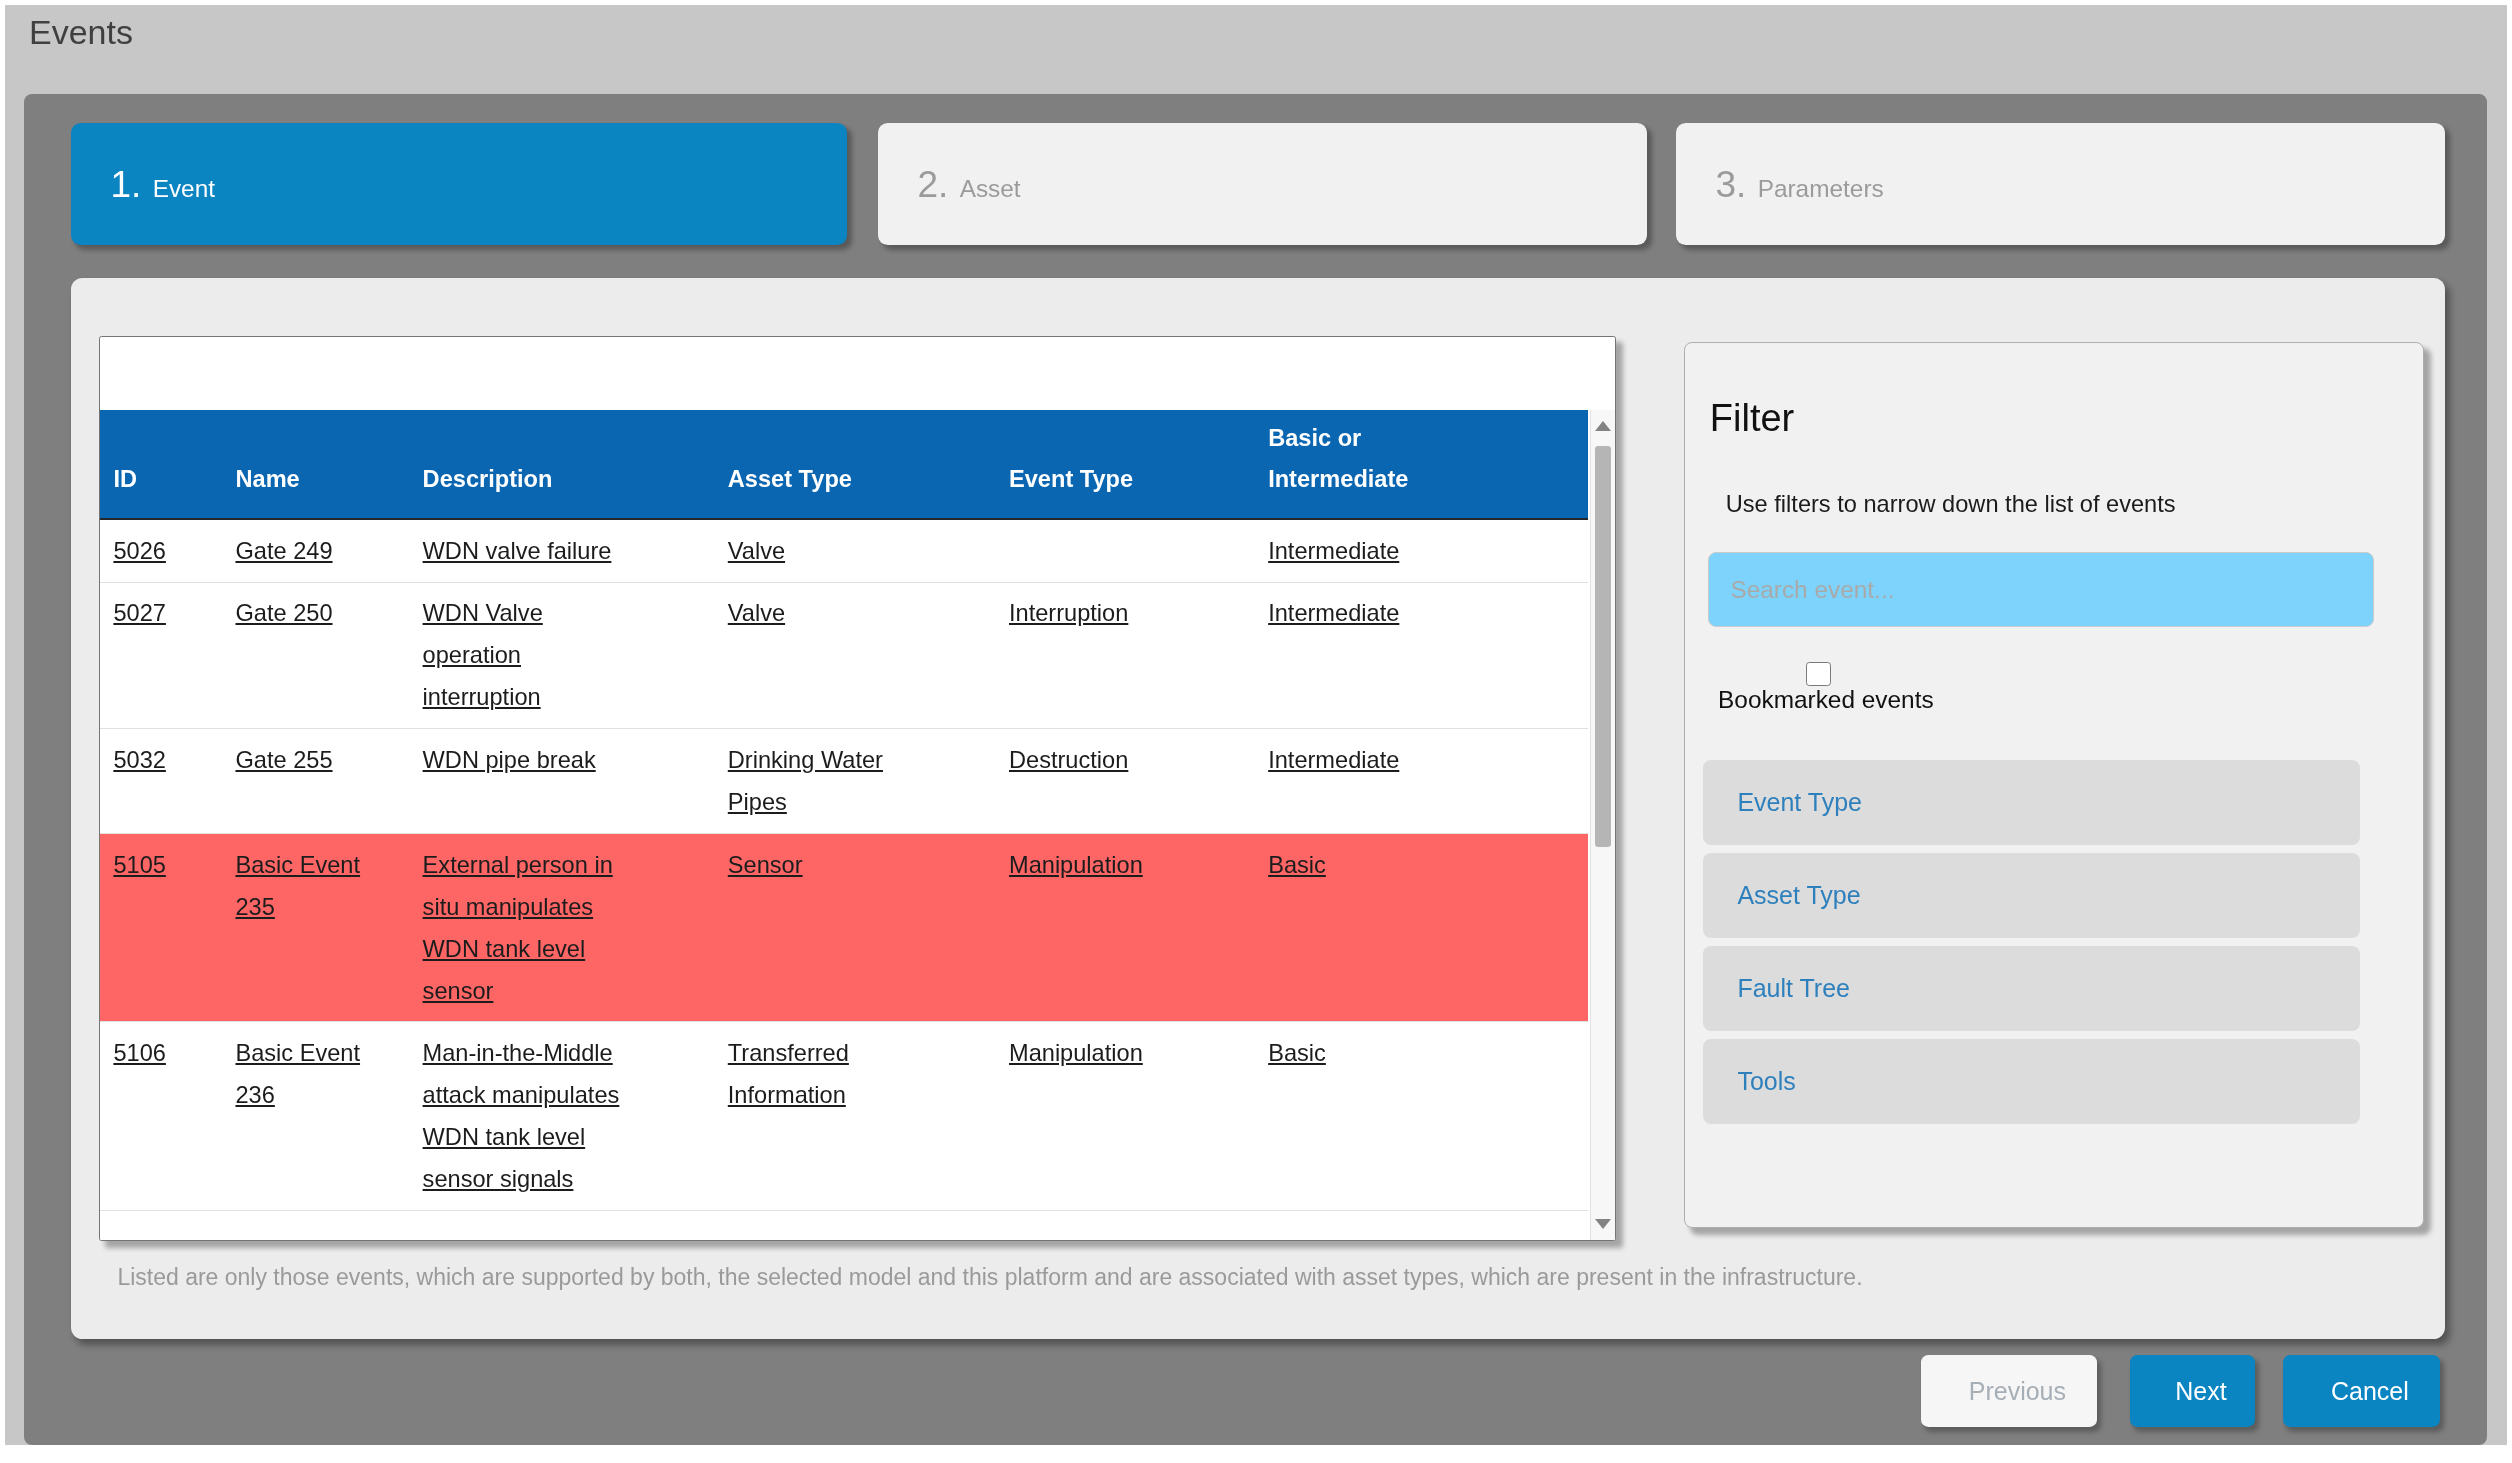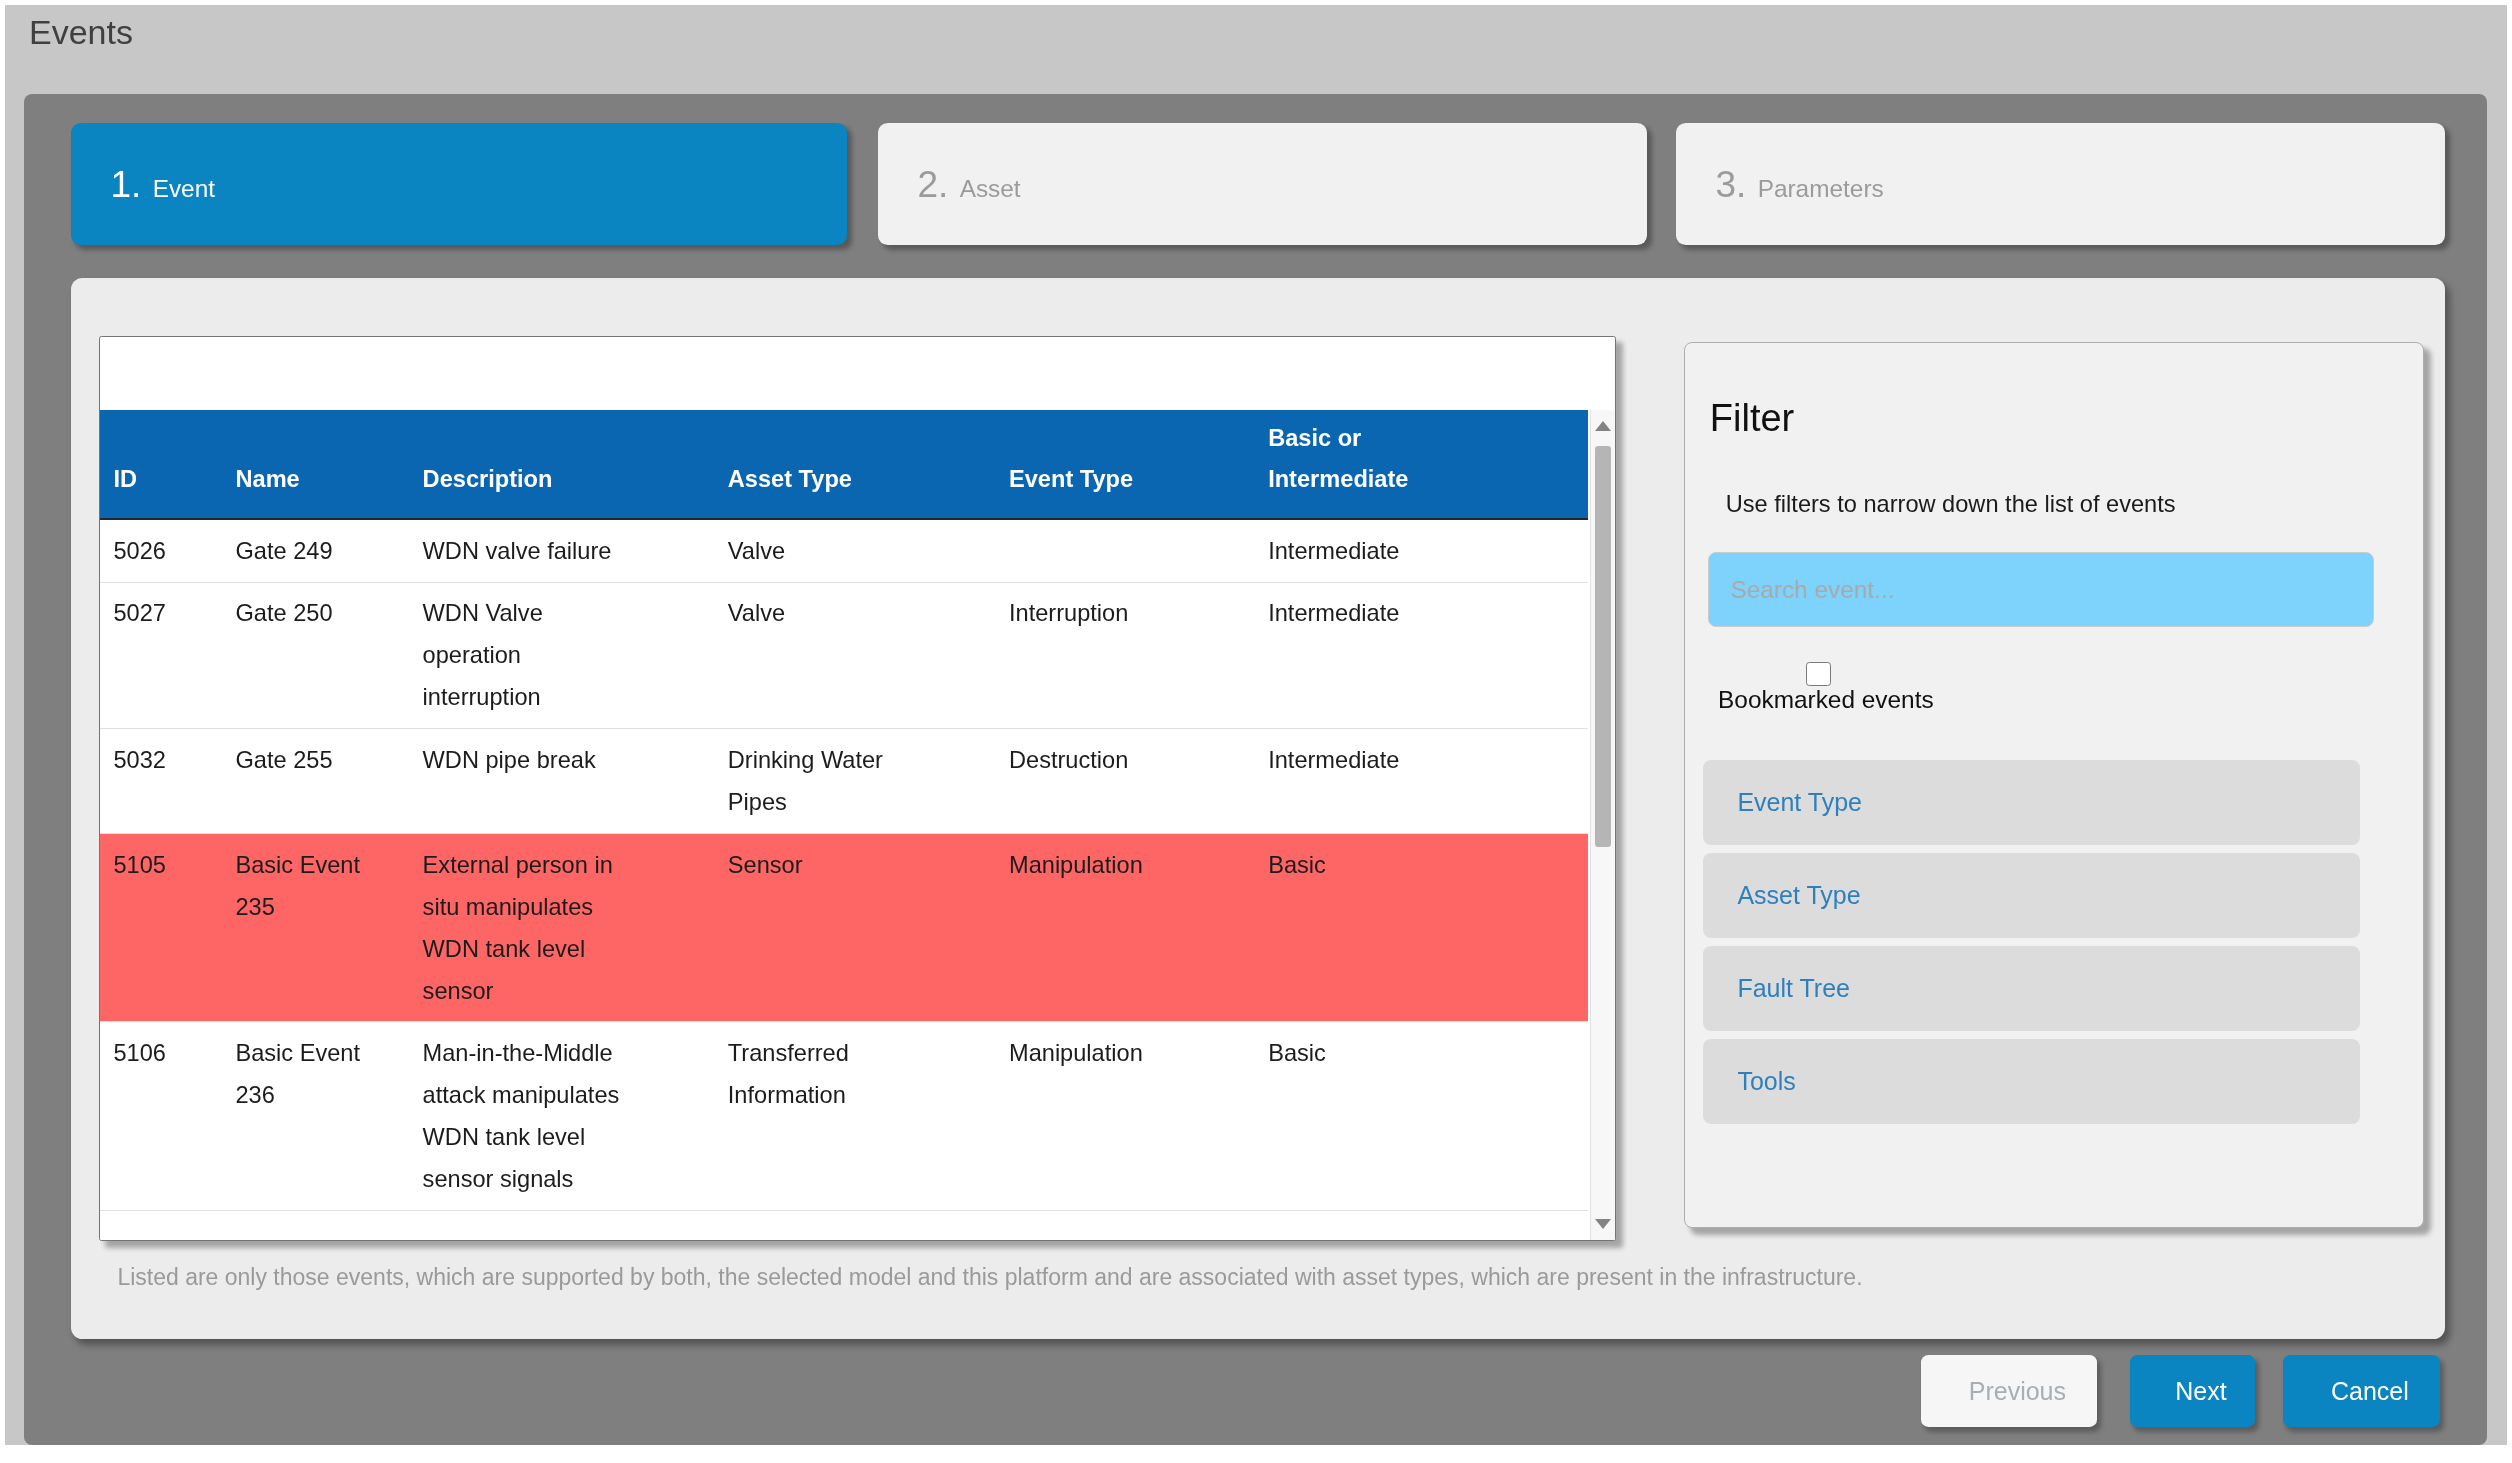--- a/index.html
+++ b/index.html
@@ -28,21 +28,21 @@
   
   .card{position:absolute;left:47px;top:184px;width:2374px;height:1061px;background:#ececec;border-radius:11.4px;box-shadow:4.9px 5.7px 7.3px rgba(0,0,0,.35);}
 
   
   .table-panel{position:absolute;left:28px;top:58px;width:1517px;height:905px;background:#fff;border:1.6px solid #747474;border-radius:2.4px;box-shadow:6.5px 6.5px 5.7px rgba(0,0,0,.30);overflow:hidden;}
   .caption{height:73px;background:#f2f2f2;font-size:23.6px;color:#1b1b1b;line-height:73px;padding-left:16.3px;white-space:nowrap;}
   .caption b{font-weight:bold;}
   .scrollwrap{position:absolute;top:73px;left:0;right:0;bottom:0;overflow:hidden;background:#fff;}
   table.events{border-collapse:collapse;table-layout:fixed;width:1488px;}
   table.events th{background:var(--header-blue);color:#fff;font-size:23.6px;font-weight:bold;text-align:left;vertical-align:bottom;line-height:41px;padding:8.1px 6.5px 18px 13px;white-space:pre-line;border-bottom:2.4px solid #23282d;}
-  table.events td{font-size:23.6px;color:#1c1c1c;vertical-align:top;line-height:42px;padding:9.8px 8.1px 9.8px 13px;white-space:pre-line;border-bottom:0.8px solid #e0e0e0;background:#fff;}
+  table.events td{font-size:23.6px;color:#1c1c1c;vertical-align:top;line-height:42px;padding:9.8px 8.1px 9.8px 13px;white-space:pre-line;border-bottom:0.8px solid #e0e0e0;background:#fff;text-decoration:underline;}
   tr.highlighted td{background:var(--highlight-red);}
 
   
   .sb{position:absolute;top:0;right:0;bottom:0;width:25px;background:#f7f7f7;border-left:0.8px solid #e2e2e2;}
   .sb-up{position:absolute;top:11.4px;left:50%;transform:translateX(-50%);width:0;height:0;border-left:8.1px solid transparent;border-right:8.1px solid transparent;border-bottom:10.6px solid #838383;}
   .sb-down{position:absolute;bottom:11.4px;left:50%;transform:translateX(-50%);width:0;height:0;border-left:8.1px solid transparent;border-right:8.1px solid transparent;border-top:10.6px solid #838383;}
   .sb-thumb{position:absolute;top:36px;left:3.3px;right:4.1px;height:401px;background:#b5b5b5;border-radius:3.3px;}
 
   
   .footnote{position:absolute;left:46px;top:986px;width:2281px;font-size:23px;color:#9a9a9a;}

